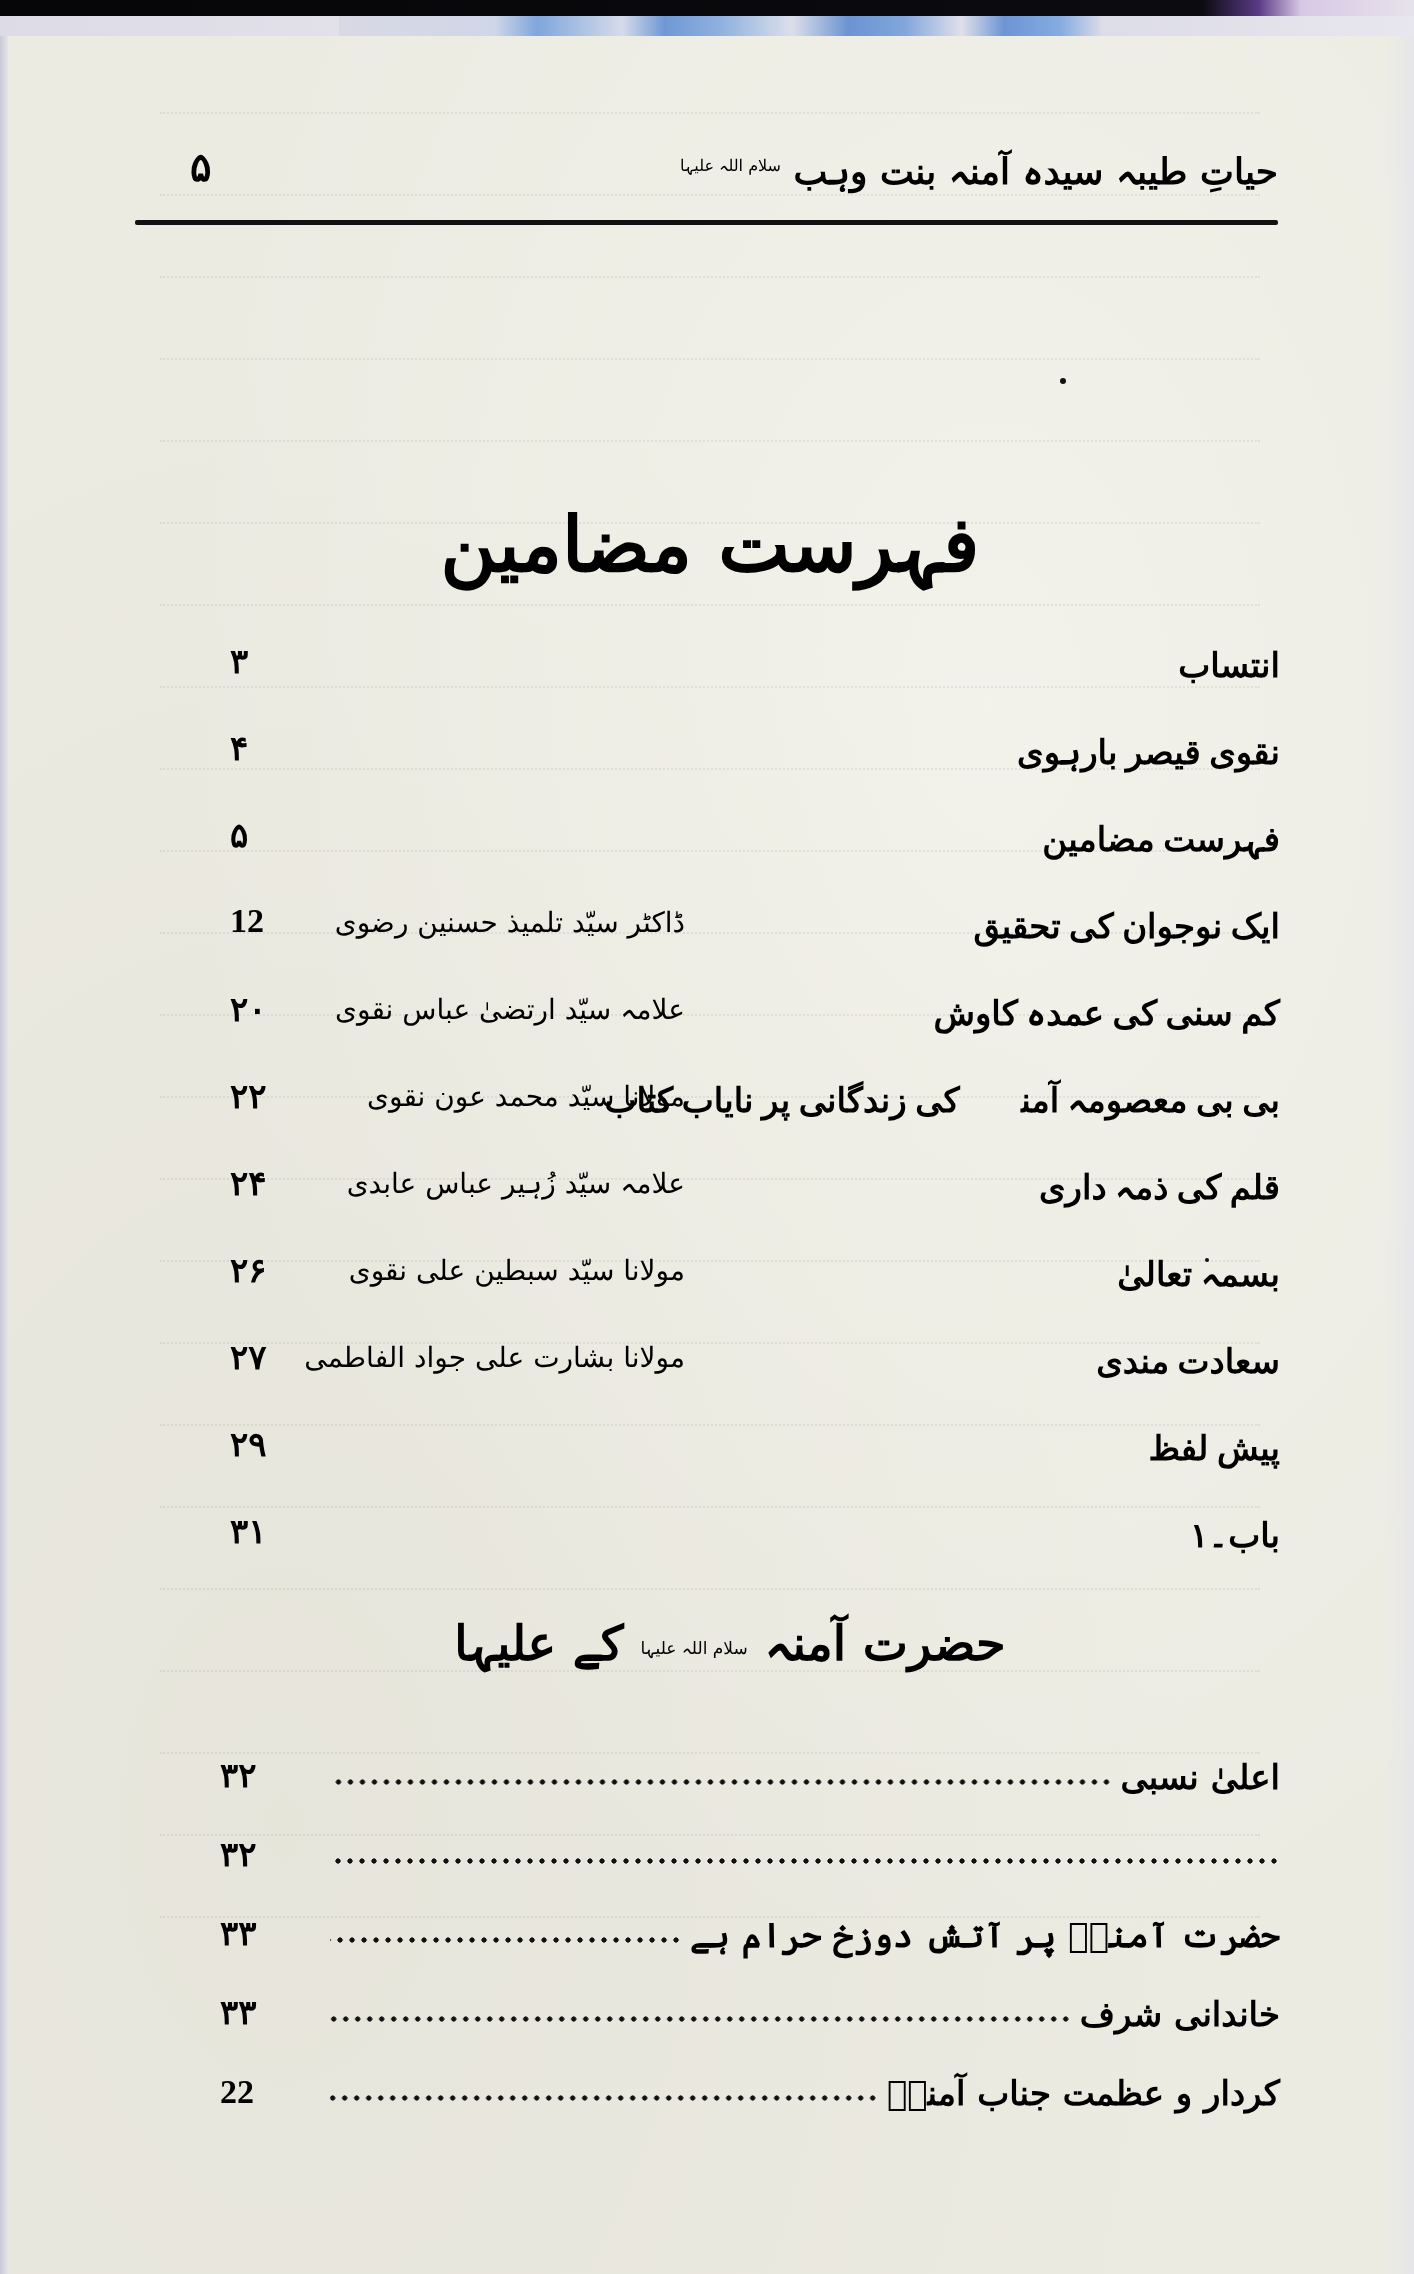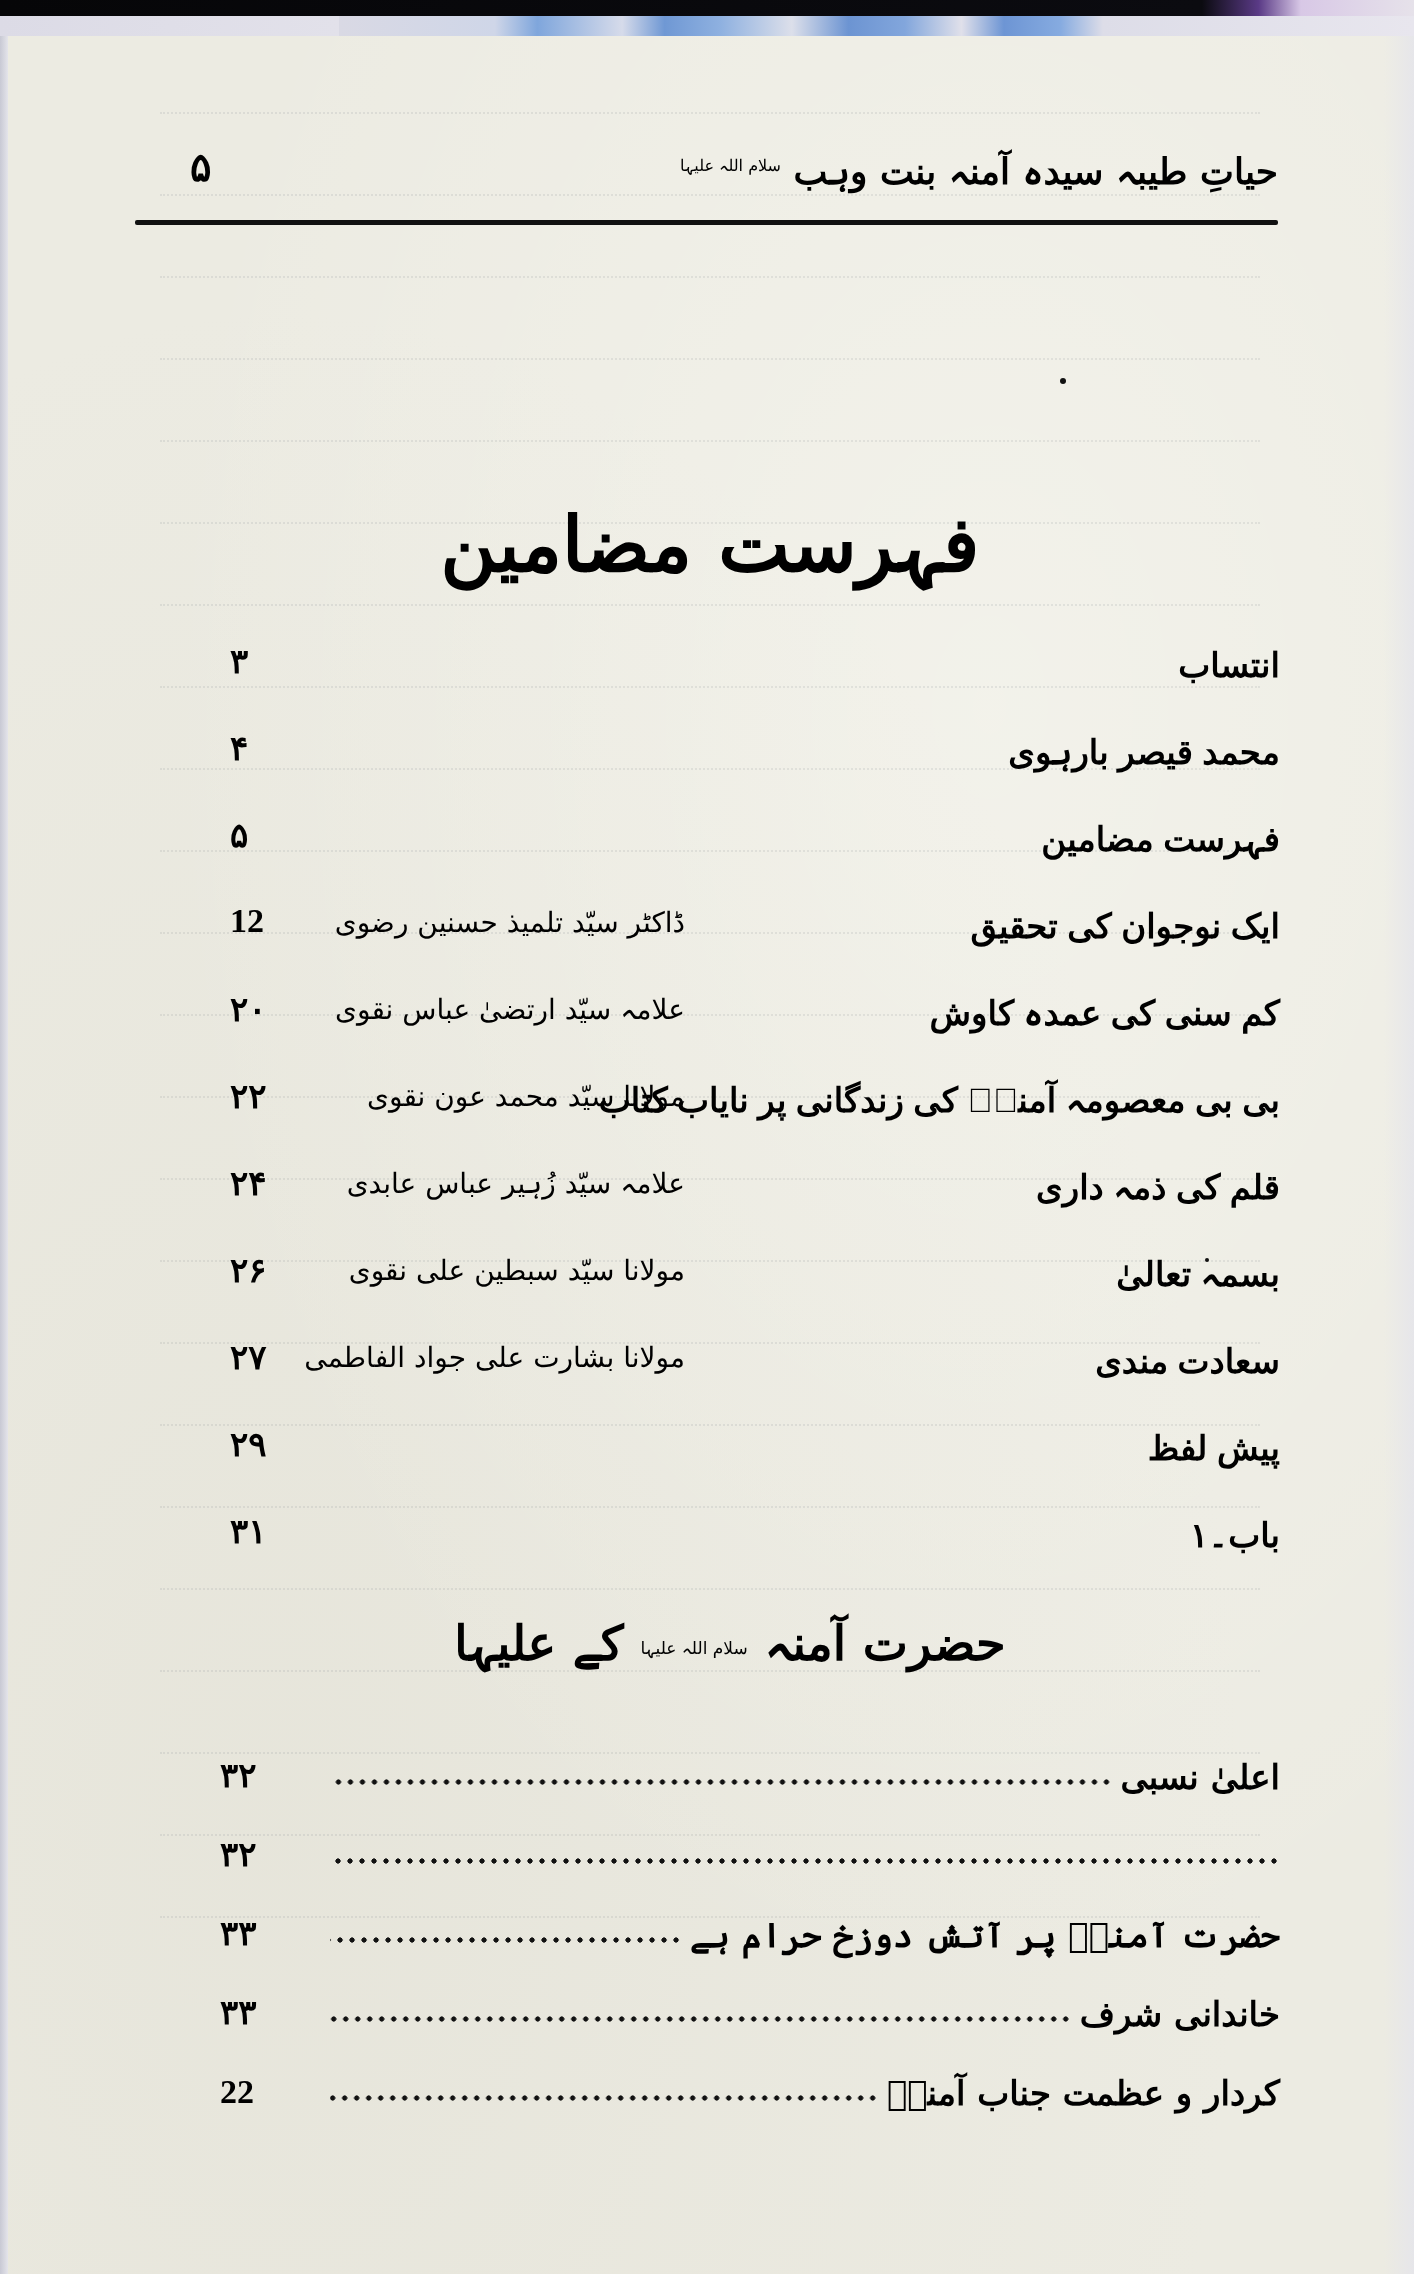--- a/index.html
+++ b/index.html
@@ -113,21 +113,21 @@
       width: 1060px;
       direction: rtl;
     }
     .toc-row {
       position: relative;
       height: 87px;
     }
     .toc-row .t {
       position: absolute;
       right: 0; top: 10px;
-      font-family: Liberation Sans, sans-serif;
+      font-family: Liberation Serif, serif;
       font-size: 34px;
       font-weight: bold;
       white-space: nowrap;
     }
     .toc-row .a {
       position: absolute;
       right: 595px; top: 10px;
       font-family: "DejaVu Serif", serif;
       font-size: 28px;
       font-weight: normal;
@@ -248,21 +248,21 @@
 
 <h1 class="toc-title" style="margin:0;">فہرست مضامین</h1>
 
 <div class="toc">
   <div class="toc-row">
     <span class="t">انتساب</span>
     <span class="a"></span>
     <span class="p">۳</span>
   </div>
   <div class="toc-row">
-    <span class="t">محمد قیصر بارہوی</span>
+    <span class="t">نقوی قیصر بارہوی</span>
     <span class="a"></span>
     <span class="p">۴</span>
   </div>
   <div class="toc-row">
     <span class="t">فہرست مضامین</span>
     <span class="a"></span>
     <span class="p">۵</span>
   </div>
   <div class="toc-row">
     <span class="t">ایک نوجوان کی تحقیق</span>

